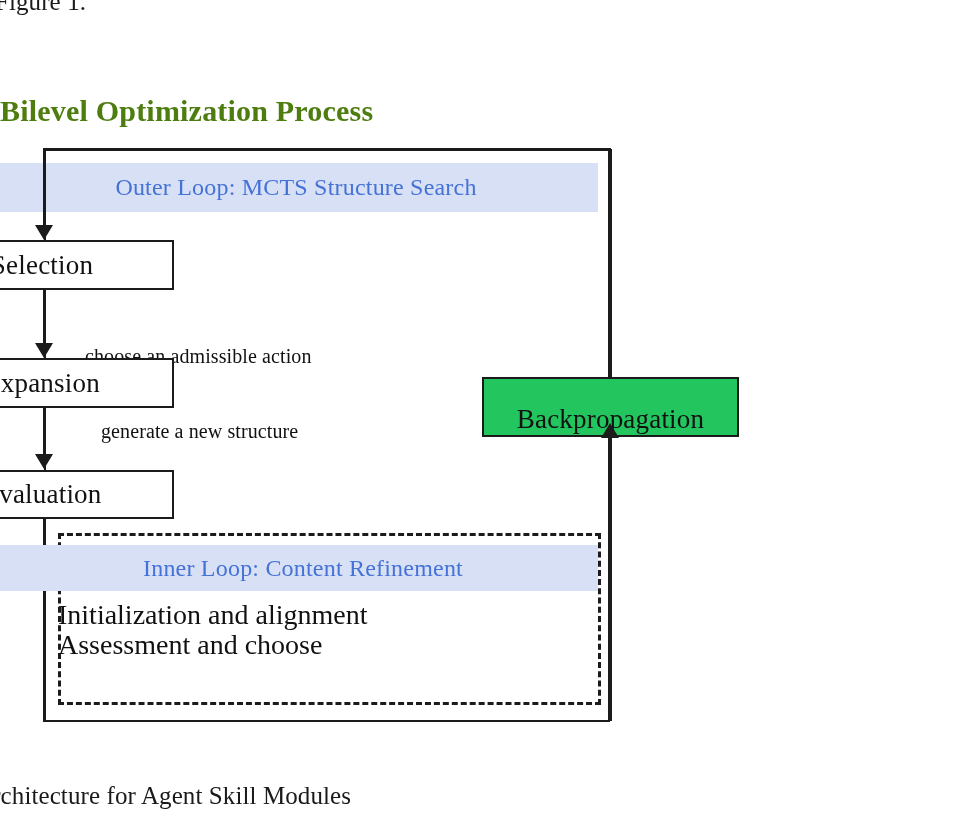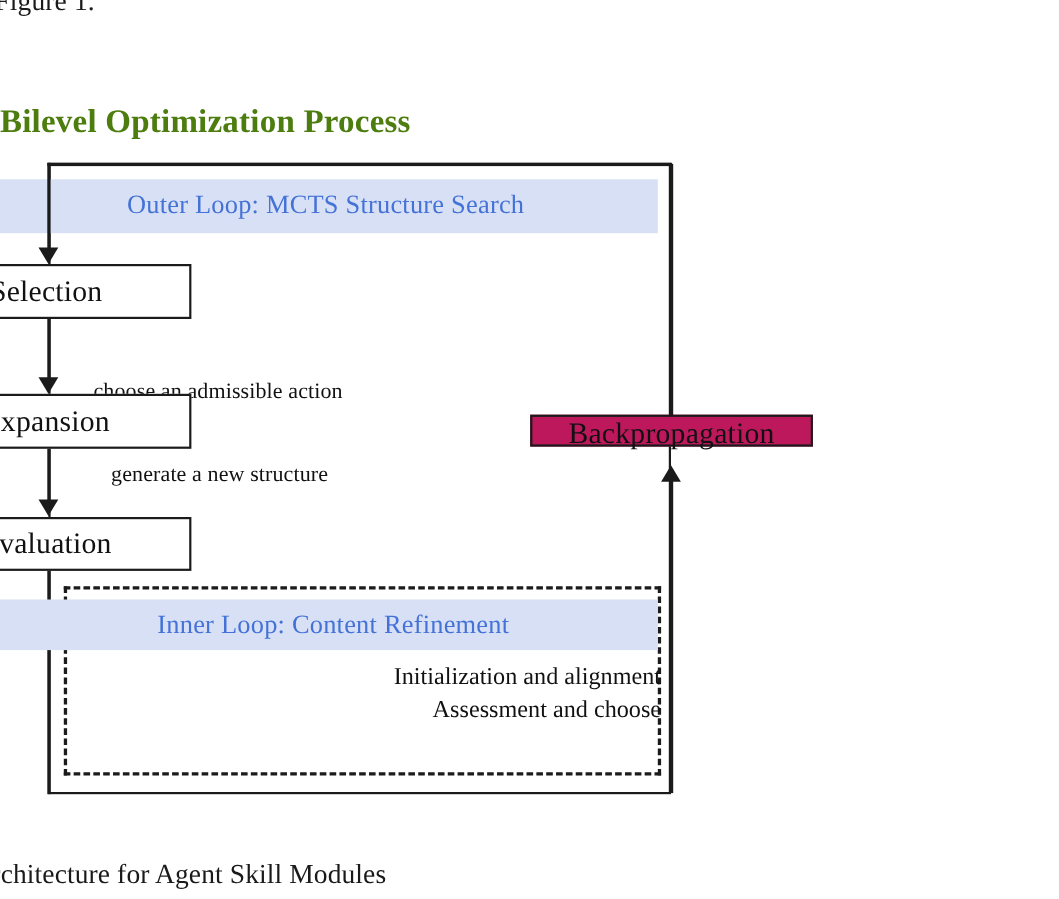--- a/index.html
+++ b/index.html
@@ -103,47 +103,47 @@
   }
   #box-selection  { left: -90px; top: 240px; width: 264px; height: 50px; }
   #box-expansion  { left: -90px; top: 358px; width: 264px; height: 50px; }
   #box-evaluation { left: -90px; top: 470px; width: 264px; height: 49px; }
 
   #box-backpropagation {
     position: absolute;
     left: 482px;
     top: 377px;
     width: 257px;
-    height: 29px;
+    height: 60px;
     border: 2px solid #1b1b1b;
-    background: #be185d;
+    background: #22c55e;
     box-sizing: border-box;
     display: flex;
-    align-items: flex-start;
+    align-items: flex-end;
     justify-content: center;
   }
 
   
   #inner-dashed-box {
     position: absolute;
     left: 58px;
     top: 533px;
     width: 543px;
     height: 172px;
     border: 3px dashed #1b1b1b;
     box-sizing: border-box;
     background: transparent;
   }
   #inner-steps {
     position: absolute;
     left: 58px;
     top: 600px;
     width: 543px;
-    text-align: right;
-    font-size: 22px;
+    text-align: left;
+    font-size: 28px;
     line-height: 30px;
     color: #111;
   }
   #inner-steps div { white-space: nowrap; }
 
   
   .vline {
     position: absolute;
     width: 3px;
     background: #1b1b1b;

